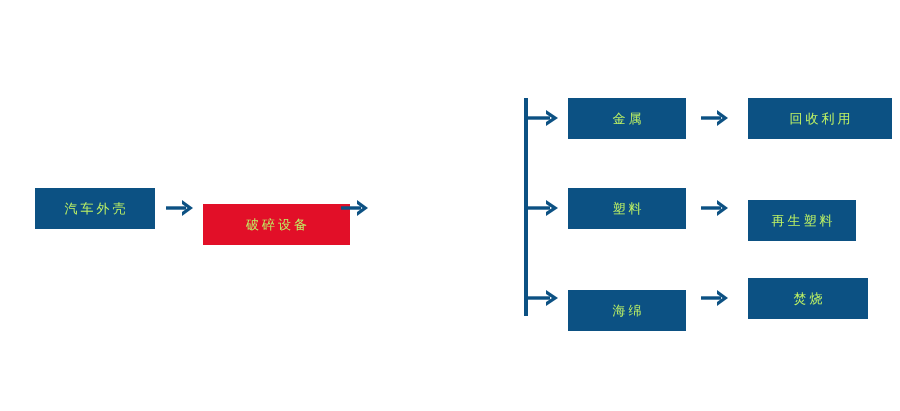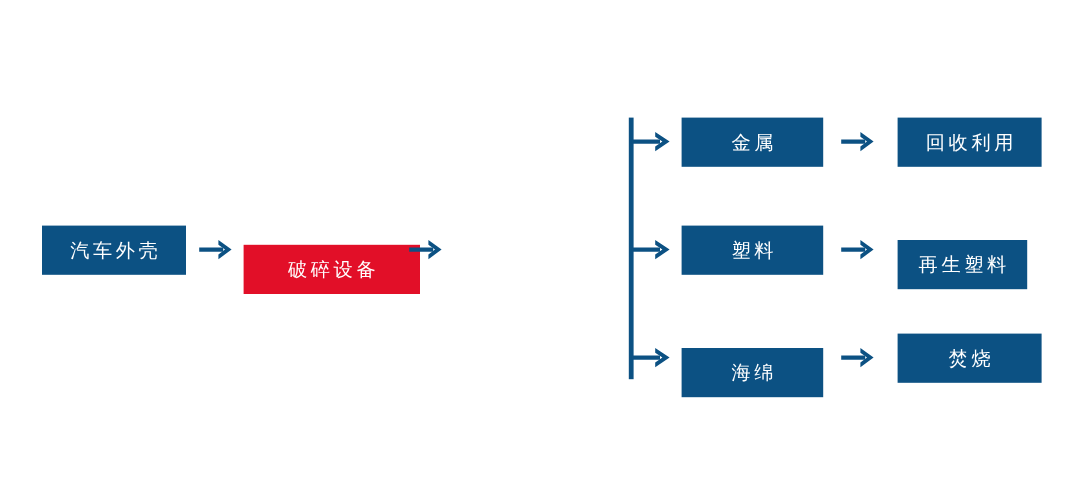--- a/index.html
+++ b/index.html
@@ -22,22 +22,22 @@
     width: 900px;
     height: 411px;
   }
 
   .node {
     position: absolute;
     box-sizing: border-box;
     display: flex;
     align-items: center;
     justify-content: center;
-    color: #ffffff;
-    font-size: 16px;
+    color: #bef264;
+    font-size: 13px;
     letter-spacing: 3px;
     text-indent: 3px;
     line-height: 1;
     font-weight: 400;
     white-space: nowrap;
     user-select: none;
     text-align: right;
   }
   .node.blue  { background: #0c5183; }
   .node.red   { background: #e20f28; }
@@ -96,21 +96,21 @@
 
   <div class="node blue" style="left:568px; top:98px; width:118px; height:41px;">金属</div>
 
   <div class="arrow" style="left:700px; top:106px;">
     <svg viewBox="0 0 30 24" xmlns="http://www.w3.org/2000/svg" aria-hidden="true">
       <path d="M1 12 H21" stroke="#0c5183" stroke-width="3.4" fill="none" stroke-linecap="butt"></path>
       <path d="M17 4 L28 12 L17 20 L17 16 L22.5 12 L17 8 Z" fill="#0c5183"></path>
     </svg>
   </div>
 
-  <div class="node blue" style="left:748px; top:98px; width:120px; height:41px;">回收利用</div>
+  <div class="node blue" style="left:748px; top:98px; width:144px; height:41px;">回收利用</div>
 
   <div class="branch-arrow" style="left:526px; top:196px;">
     <svg viewBox="0 0 34 24" xmlns="http://www.w3.org/2000/svg" aria-hidden="true">
       <path d="M0 12 H24" stroke="#0c5183" stroke-width="3.4" fill="none" stroke-linecap="butt"></path>
       <path d="M20 4 L32 12 L20 20 L20 16 L26 12 L20 8 Z" fill="#0c5183"></path>
     </svg>
   </div>
 
   <div class="node blue" style="left:568px; top:188px; width:118px; height:41px;">塑料</div>
 

